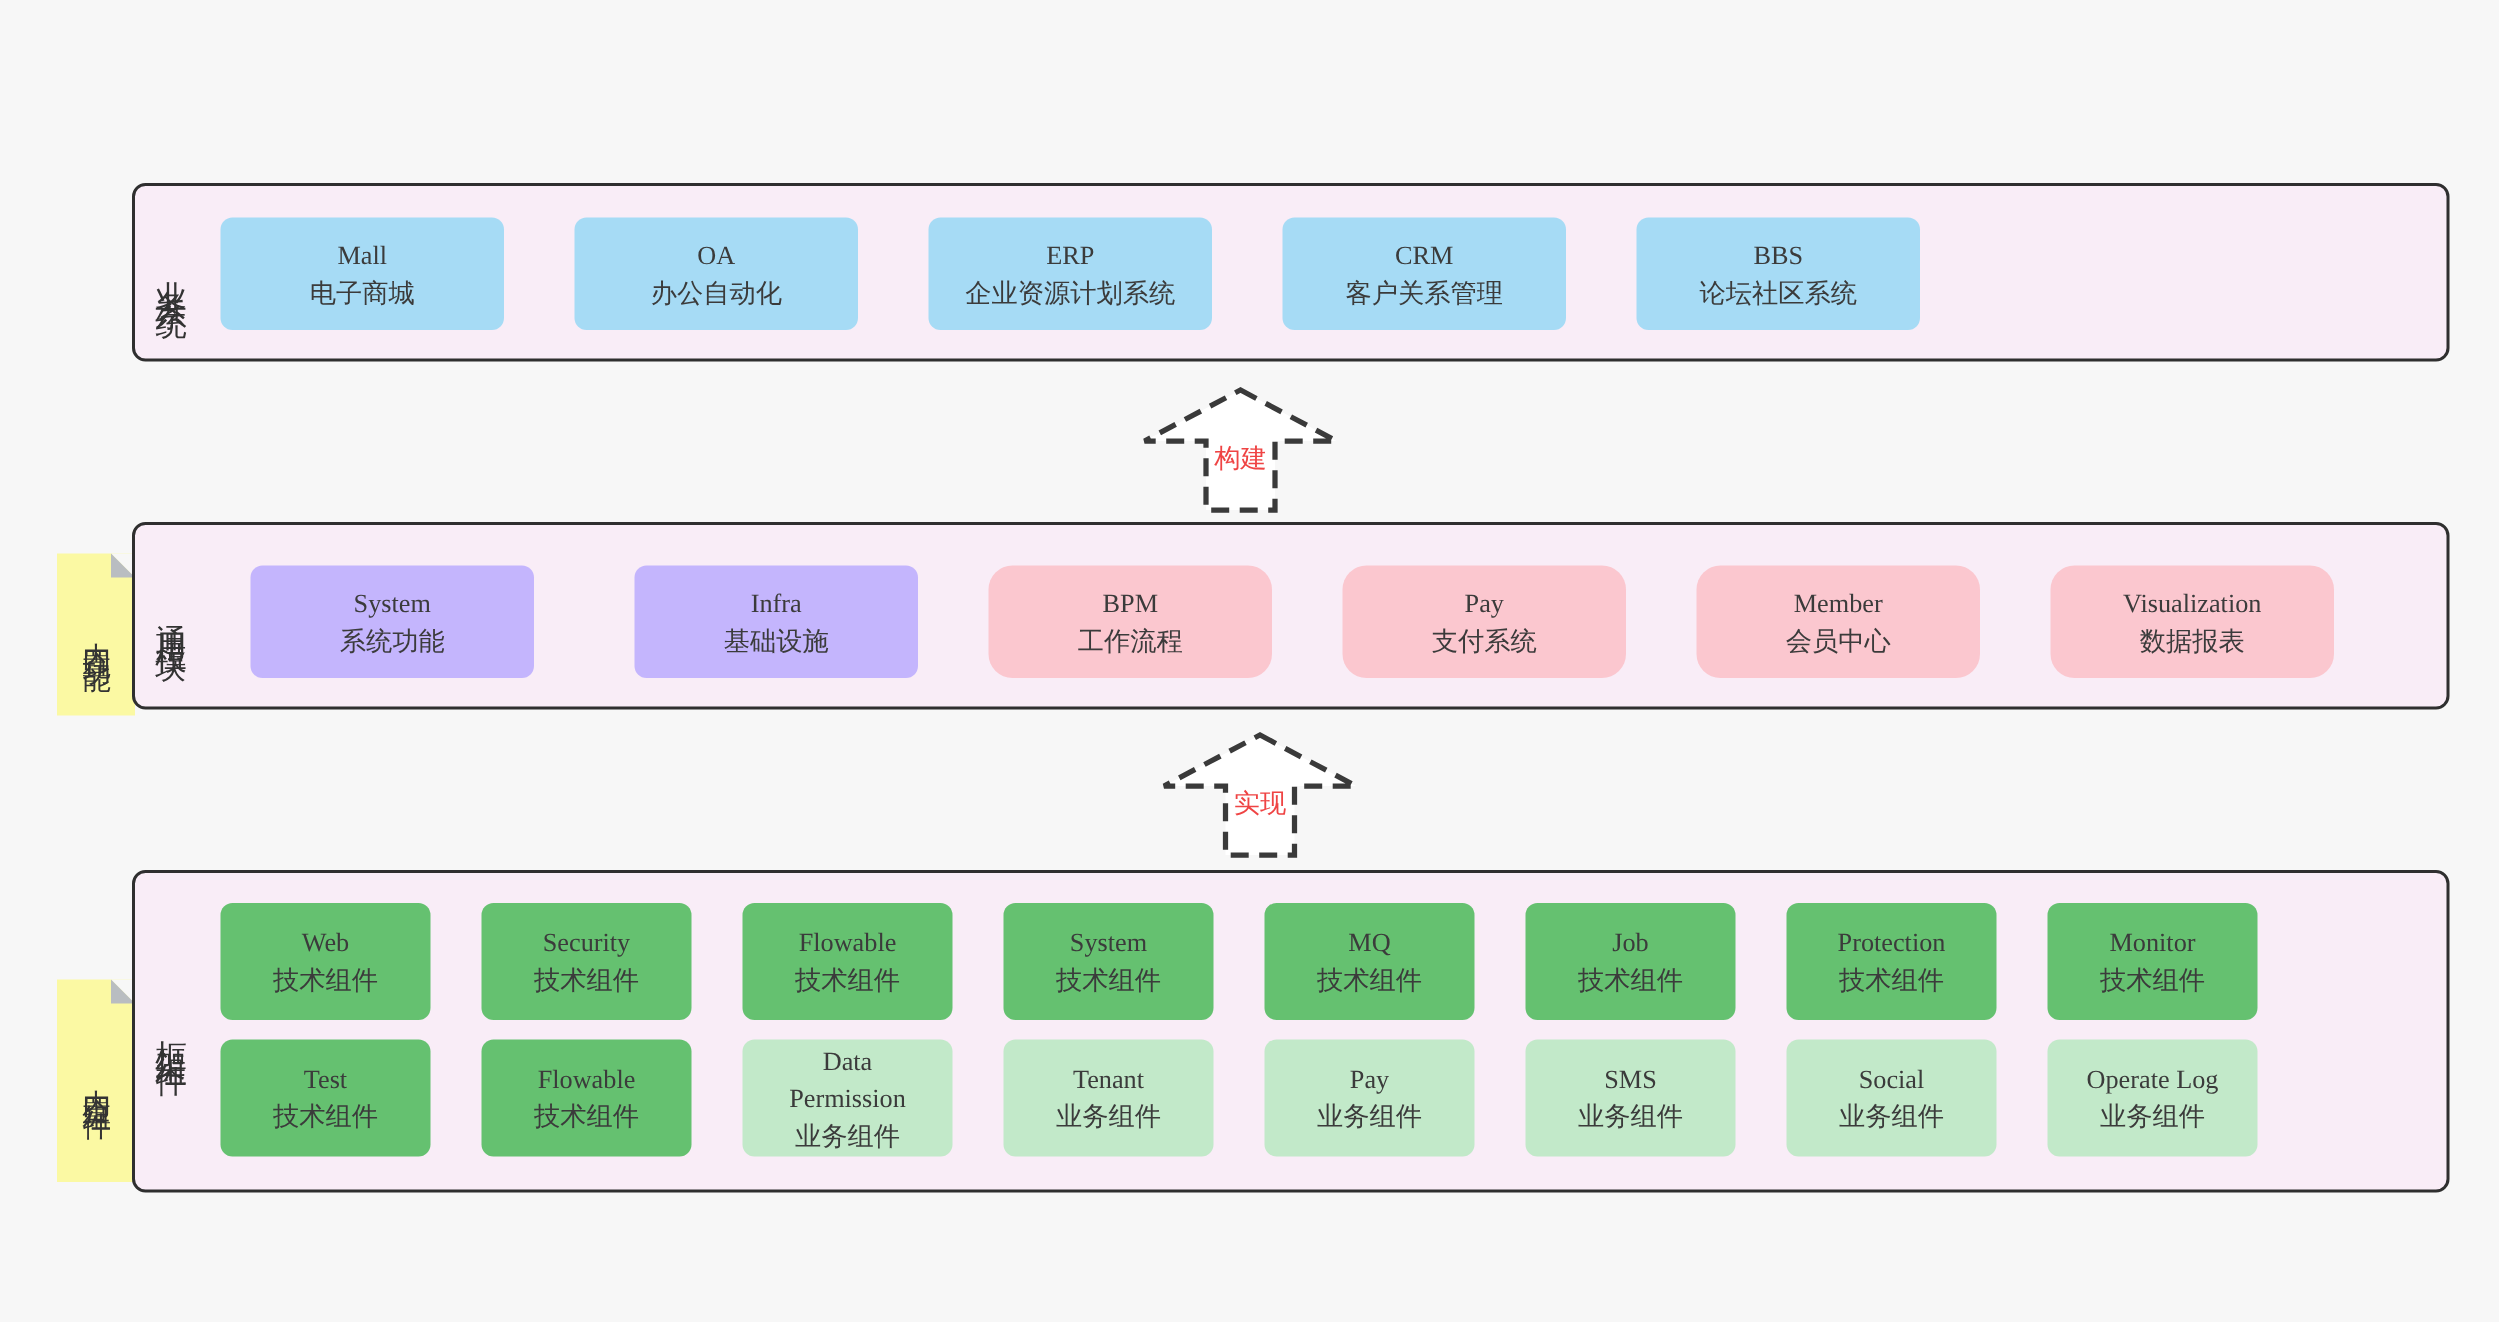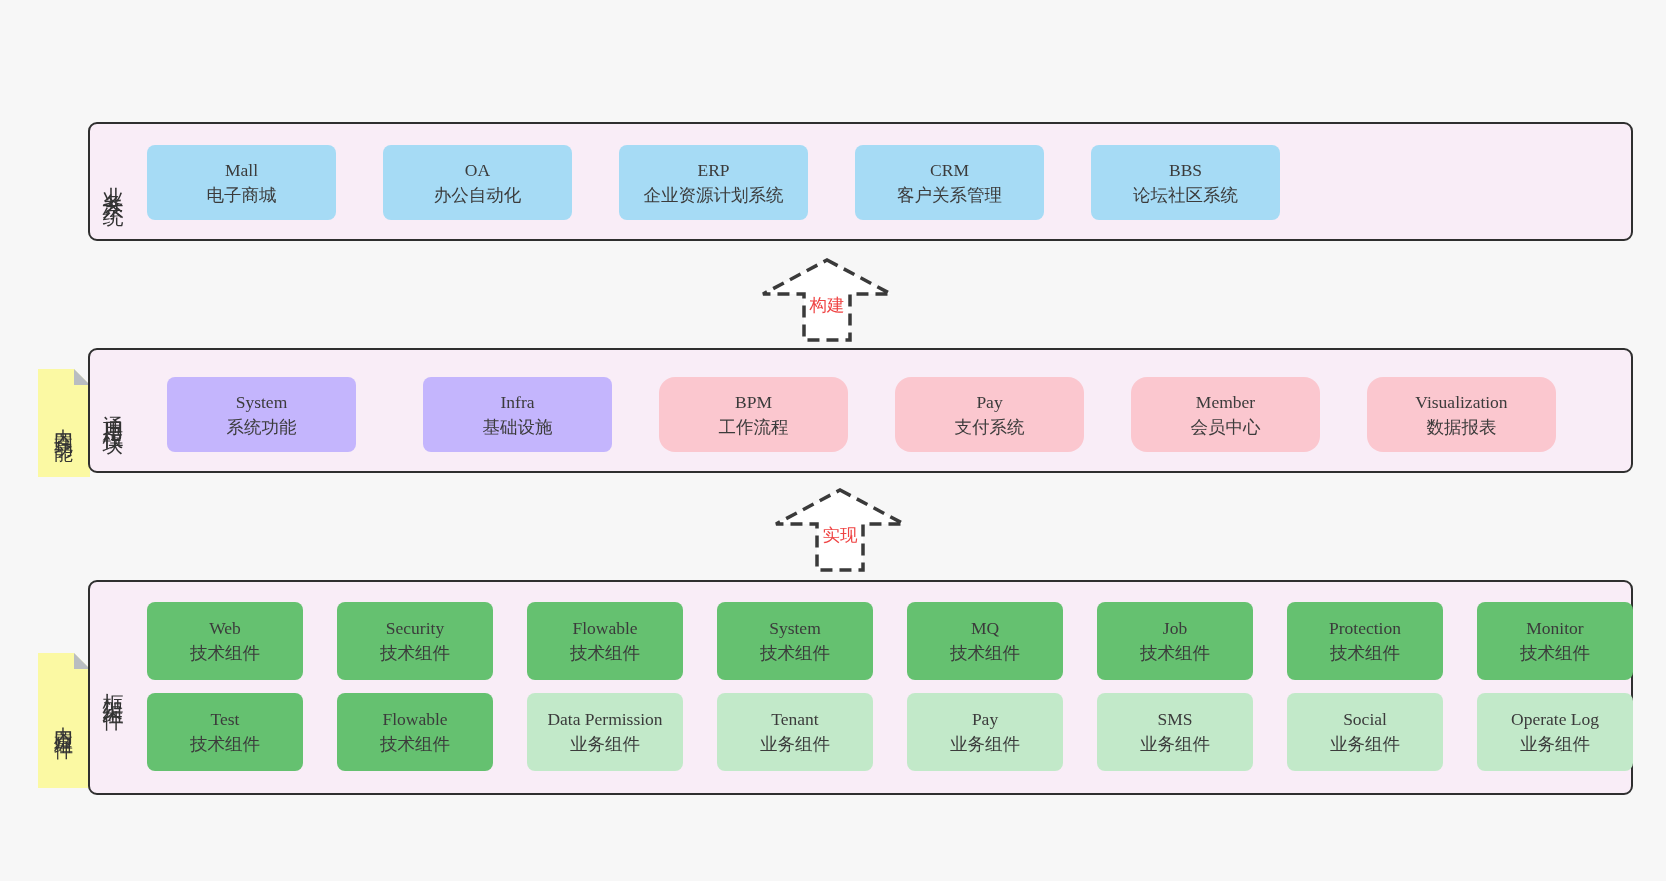--- a/index.html
+++ b/index.html
@@ -26,21 +26,21 @@
   .boxes-wide{gap:47px;top:21px;}
   .boxes-narrow{gap:34px;}
   .row-a{top:20px;}
   .row-b{top:111px;}
   .box{
     box-sizing:border-box;border-radius:8px;
     display:flex;flex-direction:column;justify-content:center;align-items:center;
     text-align:center;font-size:17.5px;line-height:25px;color:#3b3b3b;font-family:Liberation Serif, serif;
   }
   .box-wide{width:189px;height:75px;}
-  .box-narrow{width:156px;height:78px;padding:0 13px;}
+  .box-narrow{width:140px;height:78px;padding:0 13px;}
   .blue{background:#a6dbf5;}
   .red{background:#c4b5fd;margin-left:20px;}
   .pink{background:#fbc7cf;border-radius:16px;}
   .green-dark{background:#65c170;}
   .green-light{background:#c2e9c9;}
   .sticky{
     position:absolute;background:#fbf9a3;z-index:0;
     display:flex;align-items:center;justify-content:center;
   }
   .sticky-modules{left:38px;top:369px;width:52px;height:108px;}

